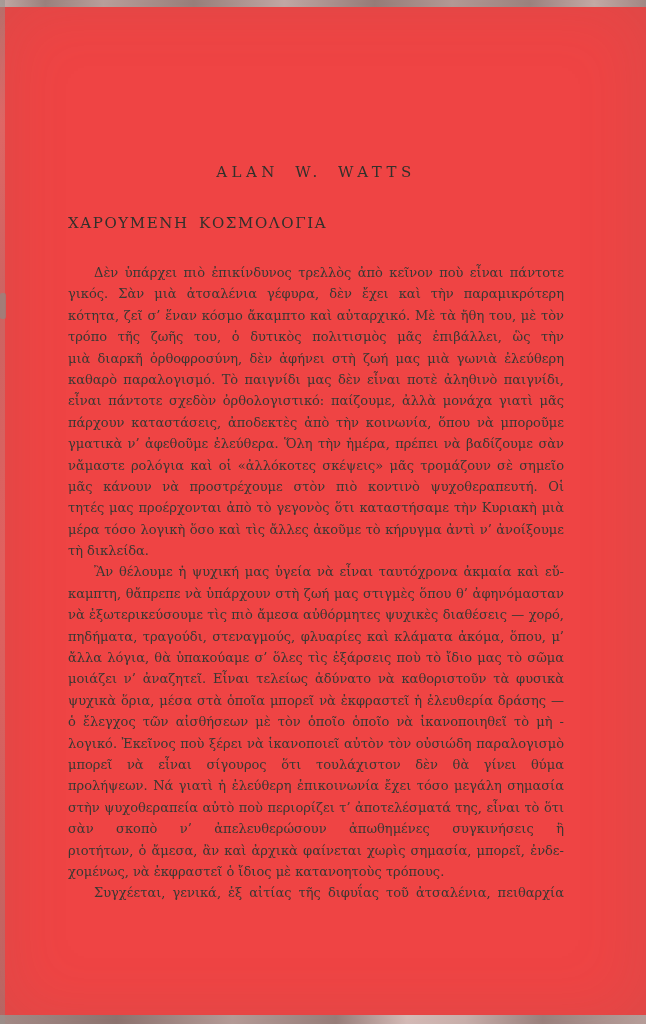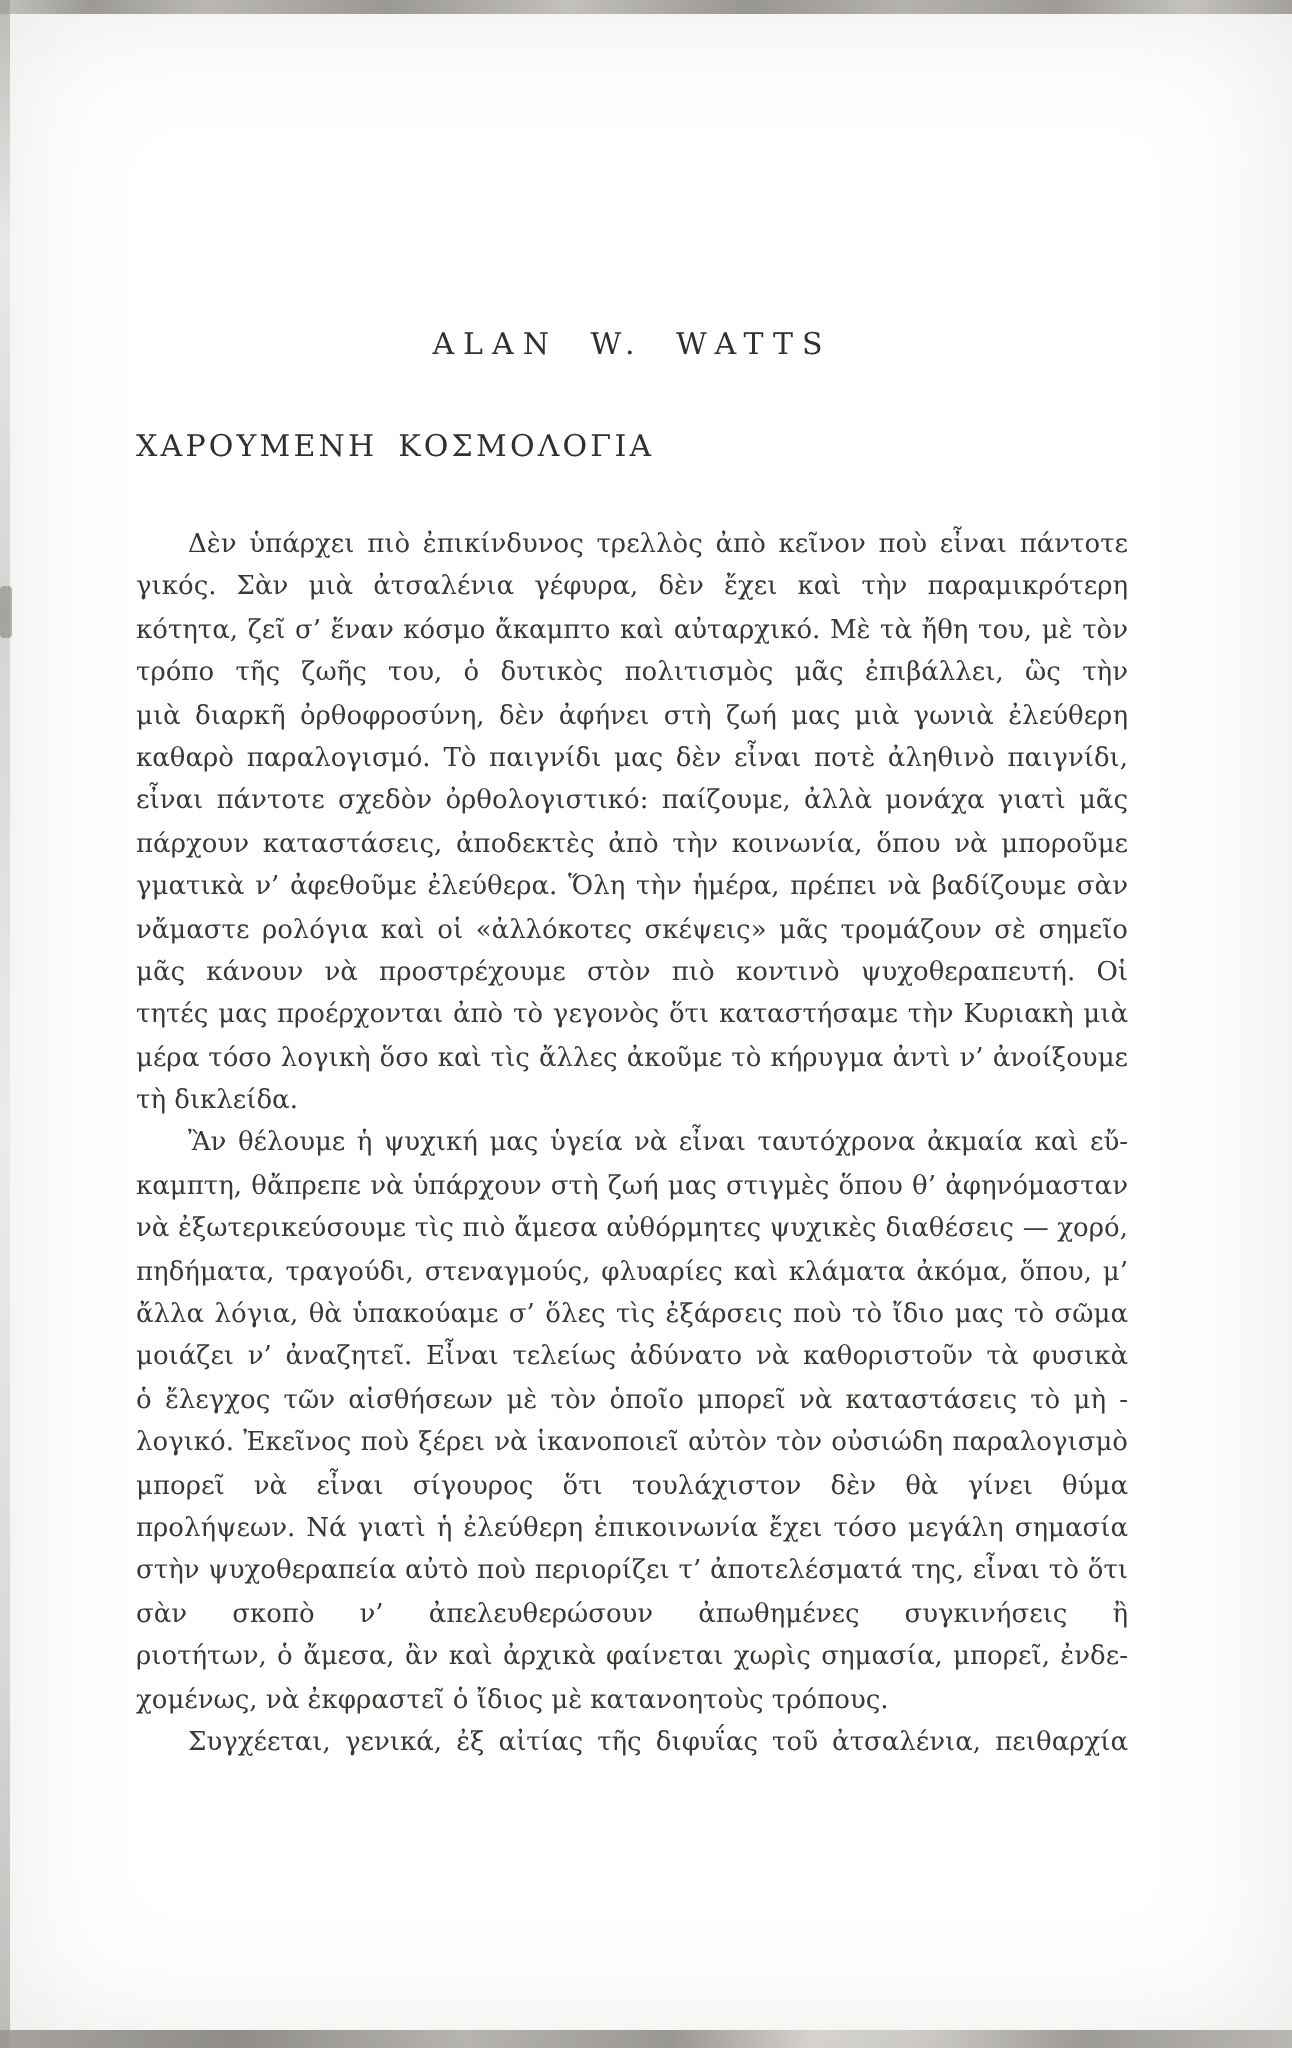--- a/index.html
+++ b/index.html
@@ -65,21 +65,21 @@
     text-align: justify;
     text-align-last: justify;
     overflow: hidden;
   }
   .line.short { text-align-last: left; }
   .line.indent { text-indent: 26px; }
 </style>
 </head>
 <body>
 
-<div class="page" style="background: #ffffff;">
+<div class="page" style="background: #ef4444;">
   <div class="edge-top"></div>
   <div class="edge-left"></div>
   <div class="artifact"></div>
 
   <div class="content">
     <div class="author" style="color: rgb(50, 48, 43);">ALAN W. WATTS</div>
     <div class="title" style="color: rgb(50, 48, 43);">ΧΑΡΟΥΜΕΝΗ ΚΟΣΜΟΛΟΓΙΑ</div>
     <div class="body-text" id="body-text" style="color: rgb(58, 56, 51);">
         <div class="line indent">Δὲν ὑπάρχει πιὸ ἐπικίνδυνος τρελλὸς ἀπὸ κεῖνον ποὺ εἶναι πάντοτε λο-</div>
         <div class="line">γικός. Σὰν μιὰ ἀτσαλένια γέφυρα, δὲν ἔχει καὶ τὴν παραμικρότερη ἐλαστι-</div>
@@ -94,21 +94,22 @@
         <div class="line">μᾶς κάνουν νὰ προστρέχουμε στὸν πιὸ κοντινὸ ψυχοθεραπευτή. Οἱ ἐναντιό-</div>
         <div class="line">τητές μας προέρχονται ἀπὸ τὸ γεγονὸς ὅτι καταστήσαμε τὴν Κυριακὴ μιὰ</div>
         <div class="line">μέρα τόσο λογικὴ ὅσο καὶ τὶς ἄλλες ἀκοῦμε τὸ κήρυγμα ἀντὶ ν’ ἀνοίξουμε</div>
         <div class="line short">τὴ δικλείδα.</div>
         <div class="line indent">Ἂν θέλουμε ἡ ψυχική μας ὑγεία νὰ εἶναι ταυτόχρονα ἀκμαία καὶ εὔ-</div>
         <div class="line">καμπτη, θἄπρεπε νὰ ὑπάρχουν στὴ ζωή μας στιγμὲς ὅπου θ’ ἀφηνόμασταν</div>
         <div class="line">νὰ ἐξωτερικεύσουμε τὶς πιὸ ἄμεσα αὐθόρμητες ψυχικὲς διαθέσεις — χορό,</div>
         <div class="line">πηδήματα, τραγούδι, στεναγμούς, φλυαρίες καὶ κλάματα ἀκόμα, ὅπου, μ’</div>
         <div class="line">ἄλλα λόγια, θὰ ὑπακούαμε σ’ ὅλες τὶς ἐξάρσεις ποὺ τὸ ἴδιο μας τὸ σῶμα</div>
         <div class="line">μοιάζει ν’ ἀναζητεῖ. Εἶναι τελείως ἀδύνατο νὰ καθοριστοῦν τὰ φυσικὰ καὶ</div>
-        <div class="line">ὁ ἔλεγχος τῶν αἰσθήσεων μὲ τὸν ὁποῖο μπορεῖ νὰ καταστάσεις τὸ μὴ -</div>
+        <div class="line">ψυχικὰ ὅρια, μέσα στὰ ὁποῖα μπορεῖ νὰ ἐκφραστεῖ ἡ ἐλευθερία δράσης —</div>
+        <div class="line">ὁ ἔλεγχος τῶν αἰσθήσεων μὲ τὸν ὁποῖο ὁποῖο νὰ ἱκανοποιηθεῖ τὸ μὴ -</div>
         <div class="line">λογικό. Ἐκεῖνος ποὺ ξέρει νὰ ἱκανοποιεῖ αὐτὸν τὸν οὐσιώδη παραλογισμὸ</div>
         <div class="line">μπορεῖ νὰ εἶναι σίγουρος ὅτι τουλάχιστον δὲν θὰ γίνει θύμα ξεπερασμένων</div>
         <div class="line">προλήψεων. Νά γιατὶ ἡ ἐλεύθερη ἐπικοινωνία ἔχει τόσο μεγάλη σημασία</div>
         <div class="line">στὴν ψυχοθεραπεία αὐτὸ ποὺ περιορίζει τ’ ἀποτελέσματά της, εἶναι τὸ ὅτι</div>
         <div class="line">σὰν σκοπὸ ν’ ἀπελευθερώσουν ἀπωθημένες συγκινήσεις ἢ ἀχρησιμοποίητη</div>
         <div class="line">ριοτήτων, ὁ ἄμεσα, ἂν καὶ ἀρχικὰ φαίνεται χωρὶς σημασία, μπορεῖ, ἐνδε-</div>
         <div class="line short">χομένως, νὰ ἐκφραστεῖ ὁ ἴδιος μὲ κατανοητοὺς τρόπους.</div>
         <div class="line indent">Συγχέεται, γενικά, ἐξ αἰτίας τῆς διφυΐας τοῦ ἀτσαλένια, πειθαρχία</div>
       </div>
   </div>

